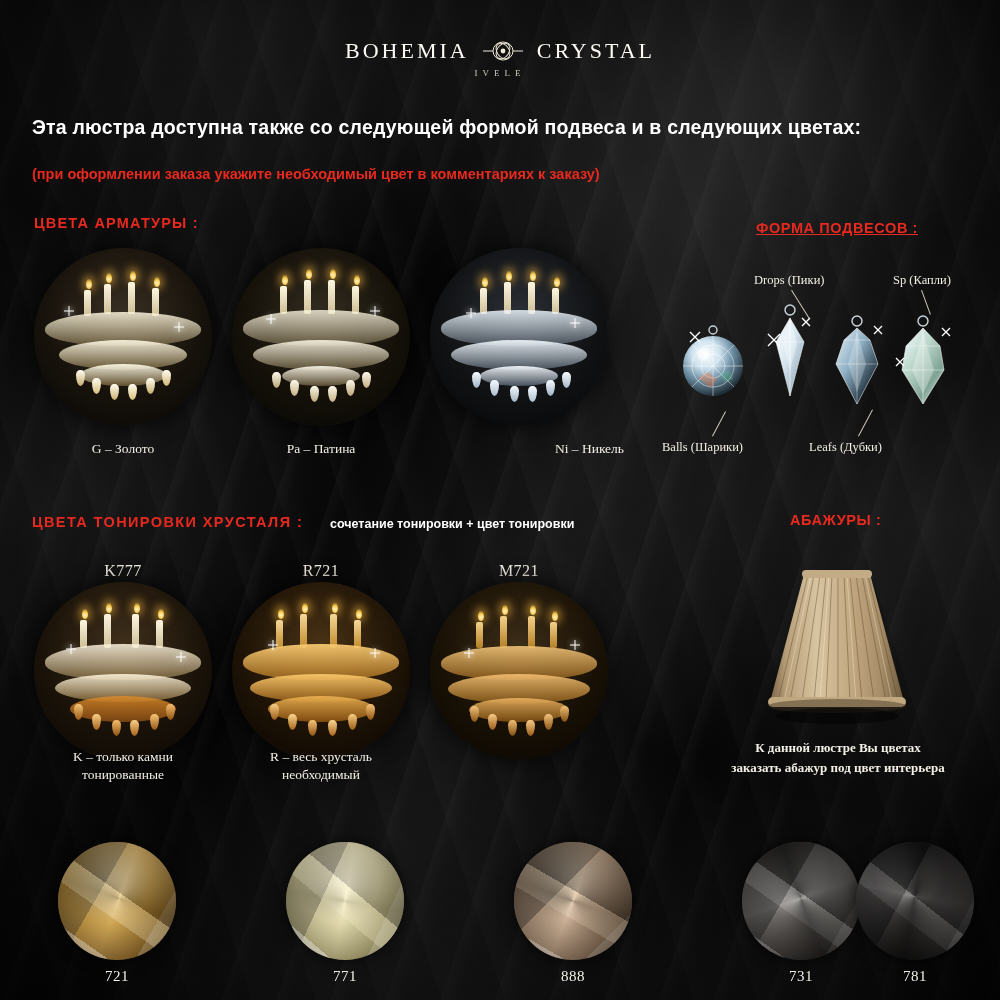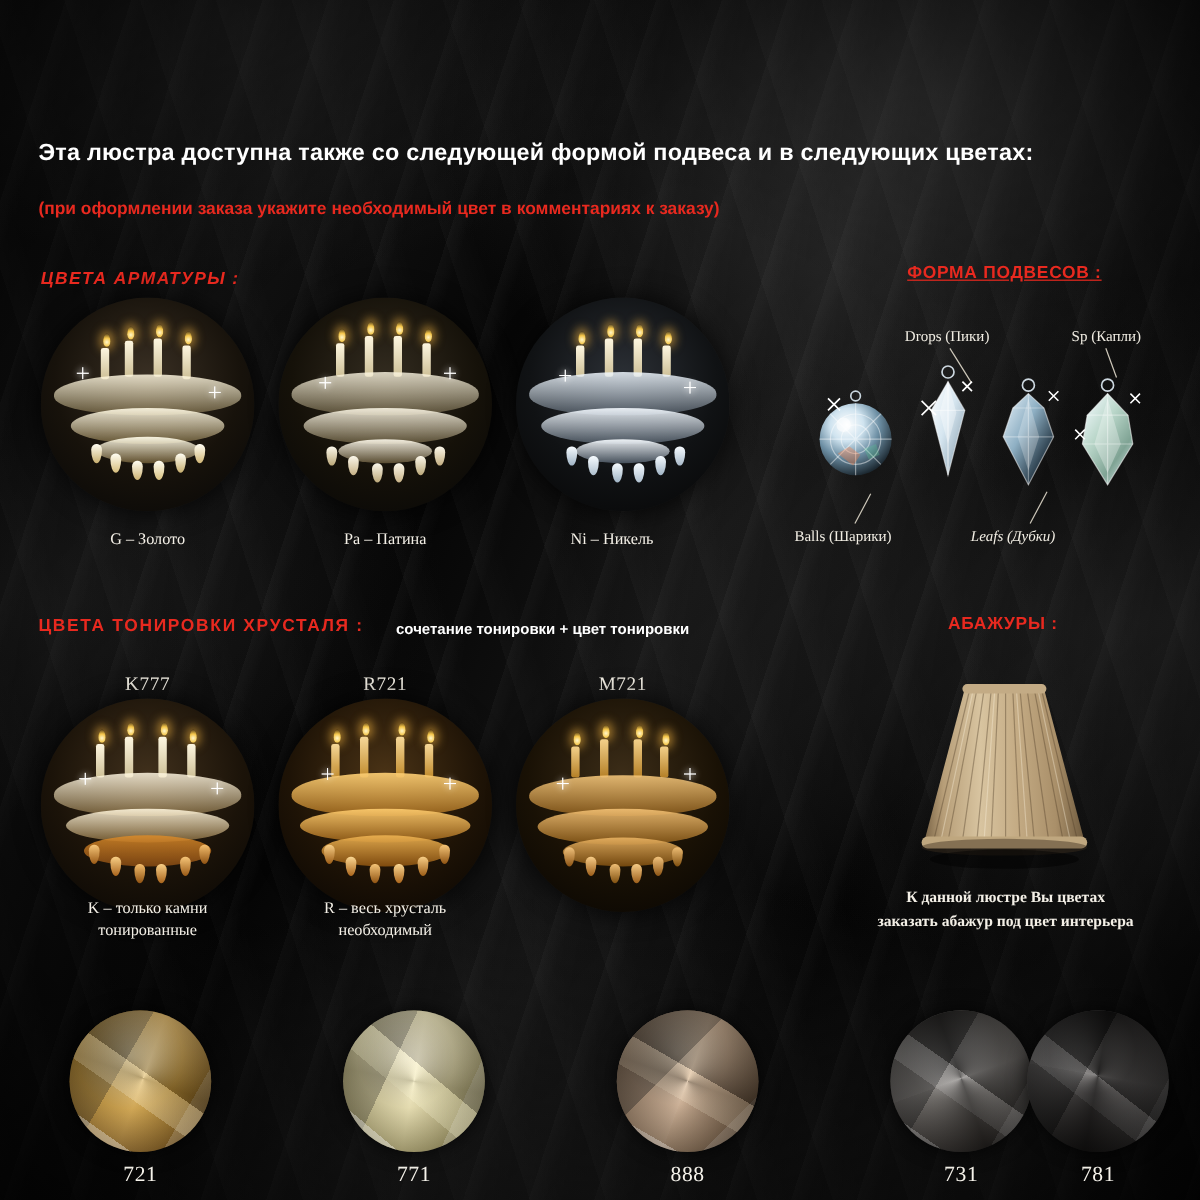--- a/index.html
+++ b/index.html
@@ -63,21 +63,21 @@
   }
   .head-sub {
     position: absolute; top: 166px; left: 32px;
     font-size: 14.5px; font-weight: bold; color: #e8291f;
   }
   .section-label {
     position: absolute;
     font-size: 14.5px; font-weight: bold; color: #e8291f;
     letter-spacing: .6px;
   }
-  .section-label.arm { top: 225px; left: 34px; letter-spacing: 1.2px; font-style: italic; }
+  .section-label.arm { top: 215px; left: 34px; letter-spacing: 1.2px; }
   .section-label.pend { top: 220px; left: 756px; text-decoration: underline; }
   .section-label.tint { top: 514px; left: 32px; letter-spacing: 1.4px; }
   .section-label.shade { top: 512px; left: 790px; }
   .tint-note {
     position: absolute; top: 517px; left: 330px;
     font-size: 12.5px; font-weight: bold; color: #ffffff;
   }
 
   
   .medallion {
@@ -148,34 +148,53 @@
 
   
   .stones { position:absolute; left:0; top:840px; width:1000px; height:160px; }
   .stone-cell { position:absolute; width:118px; }
   .stone-circle {
     width:118px; height:118px; border-radius:50%;
     overflow:hidden; position:relative;
     box-shadow: 0 0 16px rgba(0,0,0,.75);
   }
   .stone-code {
-    margin-top:8px; text-align:center; font-size:18px;
+    margin-top:8px; text-align:center; font-size:15px;
     font-family:"Liberation Serif", serif; color:#f7f4ec; letter-spacing:.5px;
   }
   .facets { position:absolute; inset:0; }
 </style>
 </head>
 <body>
 
 <div class="bg"></div>
 <div class="bg-folds"></div>
 <div class="vignette"></div>
 
 <div class="wrap">
 
+  <div class="logo">
+    <div class="logo-row">
+      <span>BOHEMIA</span>
+      <span class="logo-mark">
+        <svg viewBox="0 0 48 30" width="48" height="30">
+          <g fill="none" stroke="#efe9d8" stroke-width="1">
+            <path d="M4 15 H14"></path>
+            <path d="M34 15 H44"></path>
+            <ellipse cx="24" cy="15" rx="10" ry="9"></ellipse>
+            <ellipse cx="24" cy="15" rx="6" ry="8.5" transform="rotate(35 24 15)"></ellipse>
+            <ellipse cx="24" cy="15" rx="6" ry="8.5" transform="rotate(-35 24 15)"></ellipse>
+            <circle cx="24" cy="15" r="2.4" fill="#efe9d8" stroke="none"></circle>
+          </g>
+        </svg>
+      </span>
+      <span>CRYSTAL</span>
+    </div>
+    <div class="logo-sub">IVELE</div>
+  </div>
 
   <div class="head-main">Эта люстра доступна также со следующей формой подвеса и в следующих цветах:</div>
   <div class="head-sub">(при оформлении заказа укажите необходимый цвет в комментариях к заказу)</div>
 
   <div class="section-label arm">ЦВЕТА АРМАТУРЫ :</div>
   <div class="section-label pend">ФОРМА ПОДВЕСОВ :</div>
   <div class="section-label tint">ЦВЕТА  ТОНИРОВКИ  ХРУСТАЛЯ :</div>
   <div class="tint-note">сочетание тонировки + цвет тонировки</div>
   <div class="section-label shade">АБАЖУРЫ :</div>
 
@@ -275,26 +294,26 @@
         <div class="drop" style="left:60px; top:132px; background:linear-gradient(180deg,#f6fbff,#aebfce);"></div>
         <div class="drop" style="left:80px; top:138px; background:linear-gradient(180deg,#f6fbff,#9fb3c4);"></div>
         <div class="drop" style="left:98px; top:138px; background:linear-gradient(180deg,#f6fbff,#b0c1d0);"></div>
         <div class="drop" style="left:116px;top:132px; background:linear-gradient(180deg,#f6fbff,#9fb3c4);"></div>
         <div class="drop" style="left:132px;top:124px; background:linear-gradient(180deg,#f6fbff,#a8b9c9);"></div>
         <div class="sparkle" style="left:36px; top:60px;"></div>
         <div class="sparkle" style="left:140px; top:70px;"></div>
       </div>
     </div>
   </div>
-  <div class="caption" style="left:421px; top:440px; width:178px;">Ni – Никель</div>
+  <div class="caption" style="left:446px; top:440px; width:178px;text-align:right;">Ni – Никель</div>
 
   <div class="pend-label" style="left:754px; top:273px;">Drops (Пики)</div>
   <div class="pend-label" style="left:893px; top:273px;">Sp (Капли)</div>
   <div class="pend-label" style="left:662px; top:440px;">Balls (Шарики)</div>
-  <div class="pend-label" style="left:809px; top:440px;font-style:italic;">Leafs (Дубки)</div>
+  <div class="pend-label" style="left:809px; top:440px;">Leafs (Дубки)</div>
 
   <div class="leader" style="left:792px; top:290px; width:34px; transform:rotate(58deg);"></div>
   <div class="leader" style="left:922px; top:290px; width:26px; transform:rotate(70deg);"></div>
   <div class="leader" style="left:712px; top:436px; width:28px; transform:rotate(-62deg);"></div>
   <div class="leader" style="left:858px; top:436px; width:30px; transform:rotate(-62deg);"></div>
 
   <div class="pendant" style="left:676px; top:318px;">
     <svg width="74" height="84" viewBox="0 0 74 84">
       <defs>
         <radialGradient id="ballg" cx="38%" cy="30%" r="72%">

